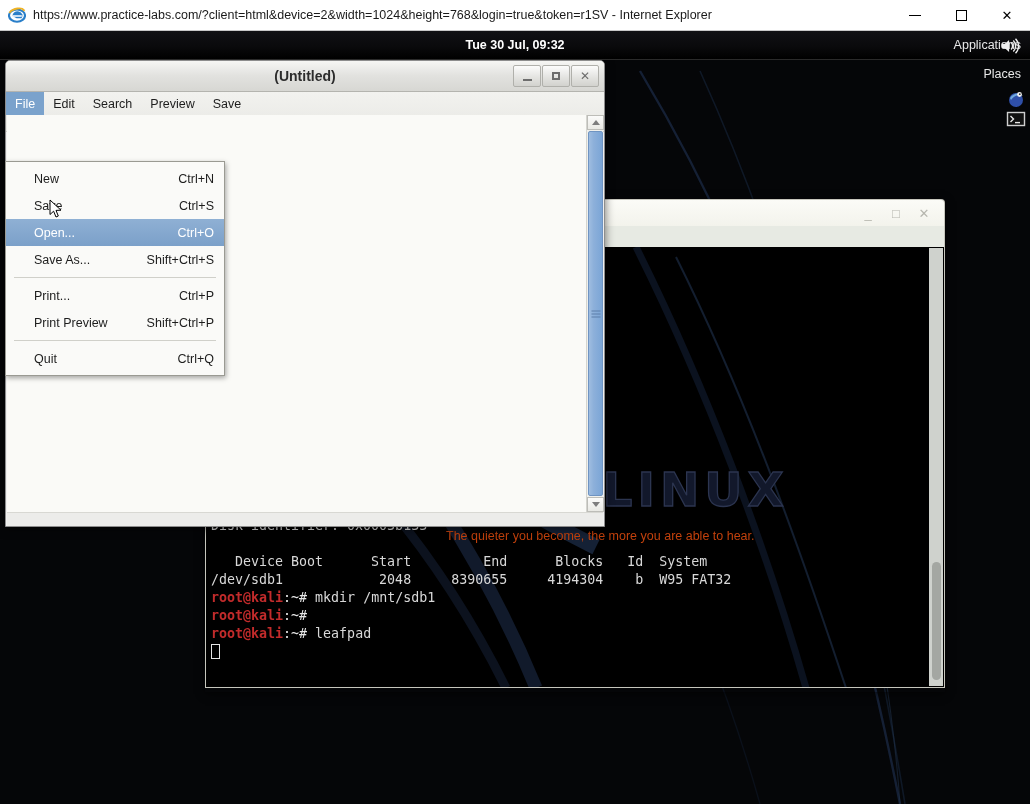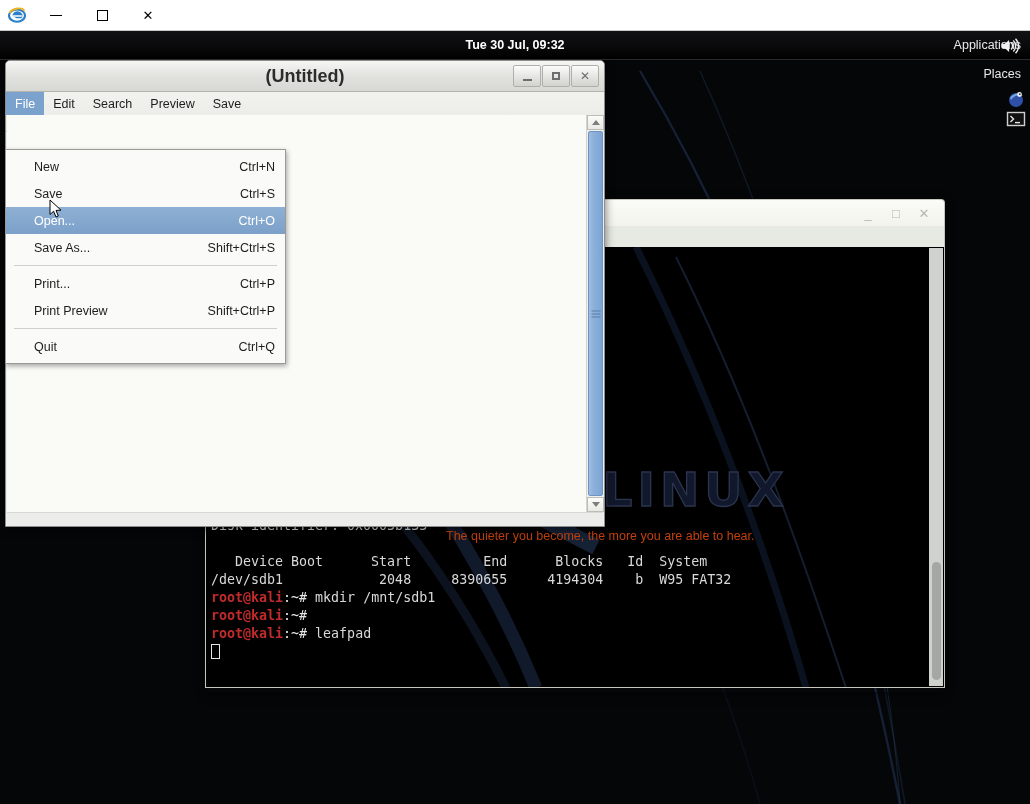--- a/index.html
+++ b/index.html
@@ -63,21 +63,21 @@
     box-sizing:border-box;vertical-align:-3px;}
 
   
   .leaf-win{position:absolute;left:5px;top:29px;width:600px;height:467px;
     background:#efefef;border:1px solid #8d8d8d;box-sizing:border-box;
     box-shadow:0 2px 10px rgba(0,0,0,.55);border-radius:5px 5px 0 0;}
   .leaf-titlebar{position:absolute;left:0;top:0;width:100%;height:31px;
     background:linear-gradient(to bottom,#f6f6f4 0%,#e2e2df 48%,#d7d7d3 100%);
     border-bottom:1px solid #b4b4af;box-sizing:border-box;border-radius:4px 4px 0 0;}
   .leaf-title{position:absolute;left:0;right:0;top:0;line-height:31px;text-align:center;
-    font-size:18px;font-weight:bold;color:#2c2c2c;}
+    font-size:14px;font-weight:bold;color:#2c2c2c;}
   .leaf-wc{position:absolute;right:5px;top:4px;display:flex;}
   .leaf-wc > div{width:28px;height:22px;margin-left:1px;
     background:linear-gradient(to bottom,#fcfcfc 0%,#e4e4e1 55%,#d2d2ce 100%);
     border:1px solid #b0b0ab;box-sizing:border-box;border-radius:2px;
     display:flex;align-items:center;justify-content:center;}
   .lwc-min{width:9px;height:2px;background:#6d6d6d;margin-top:7px;}
   .lwc-max{width:8px;height:8px;border:2px solid #6d6d6d;box-sizing:border-box;}
   .lwc-close{color:#6d6d6d;font-size:12px;line-height:1;font-family:"DejaVu Sans",sans-serif;}
 
   .leaf-menubar{position:absolute;left:0;top:31px;width:100%;height:40px;
@@ -98,21 +98,21 @@
   .sb-arrow.up i{border-bottom:5px solid #7d7d7d;}
   .sb-arrow.dn i{border-top:5px solid #7d7d7d;}
   .sb-thumb{position:absolute;left:1px;width:15px;top:16px;bottom:16px;
     background:linear-gradient(to right,#9fbde0 0%,#8db0da 35%,#7ba5d6 100%);
     border:1px solid #6f94c2;box-sizing:border-box;border-radius:2px;}
   .sb-grip{position:absolute;left:50%;top:50%;transform:translate(-50%,-50%);width:9px;}
   .sb-grip i{display:block;height:1px;background:#5d7ea9;margin:2px 0;}
   .leaf-status{position:absolute;left:1px;right:1px;bottom:0;height:13px;background:#ececea;border-top:1px solid #d8d8d3;}
 
   
-  .dropdown{position:absolute;left:5px;top:118px;width:281px;
+  .dropdown{position:absolute;left:5px;top:130px;width:220px;
     background:#fafaf8;border:1px solid #9a9a93;box-sizing:border-box;
     box-shadow:1px 2px 5px rgba(0,0,0,.35);padding:3px 0;}
   .mi{height:27px;display:flex;align-items:center;padding:0 10px 0 28px;
     font-size:12.5px;color:#1d1d1d;box-sizing:border-box;position:relative;}
   .mi.sel{background:linear-gradient(to bottom,#8fb0d4 0%,#7ba0c9 100%);color:#ffffff;}
   .mi .lbl{flex:1 1 auto;white-space:nowrap;}
   .mi .acc{flex:0 0 auto;white-space:nowrap;}
   .sep{height:1px;background:#d0d0ca;margin:4px 8px;}
 
   
@@ -125,20 +125,21 @@
 
   <div class="ie-titlebar">
     <div class="ie-icon">
       <svg width="18" height="18" viewBox="0 0 18 18">
         <ellipse cx="9" cy="9.6" rx="8" ry="6.1" fill="none" stroke="#2a7fc9" stroke-width="2.1"></ellipse>
         <path d="M2 6.2 C5 2.2 14 1 16 4.2" fill="none" stroke="#f0b323" stroke-width="1.9" stroke-linecap="round"></path>
         <path d="M4.5 10 A5 4.4 0 1 1 13.6 12.2 L8.6 12.2" fill="#2a7fc9"></path>
         <path d="M4.5 10 h9.3" stroke="#fff" stroke-width="1.5"></path>
       </svg>
     </div>
+    <div class="ie-title">https://www.practice-labs.com/?client=html&amp;device=2&amp;width=1024&amp;height=768&amp;login=true&amp;token=r1SV - Internet Explorer</div>
     <div class="ie-wc">
       <div>
           <span class="wc-min"></span>
         </div>
       <div>
           <span class="wc-max"></span>
         </div>
       <div>
           <span>✕</span>
         </div>

